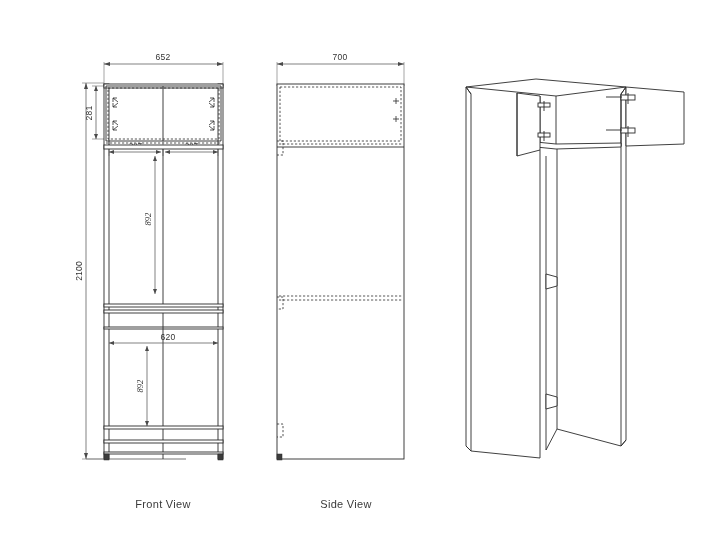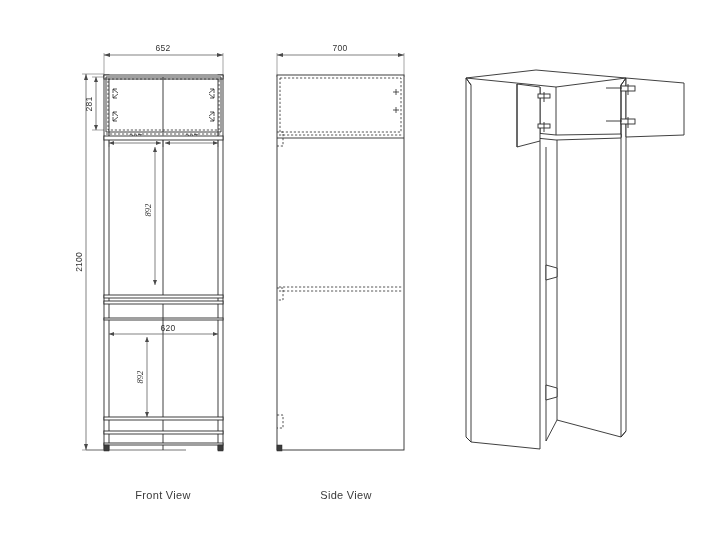--- a/index.html
+++ b/index.html
@@ -10,21 +10,21 @@
   body {
     width: 720px;
     height: 536px;
     font-family: "Liberation Sans", sans-serif;
     overflow: hidden;
     position: relative;
   }
   #drawing-root {
     position: absolute;
     left: 0;
-    top: 7px;
+    top: 16px;
     width: 720px;
     height: 408px;
   }
   svg.sheet {
     display: block;
     width: 720px;
     height: 536px;
   }
   .ln {
     stroke: #2b2b2b;

